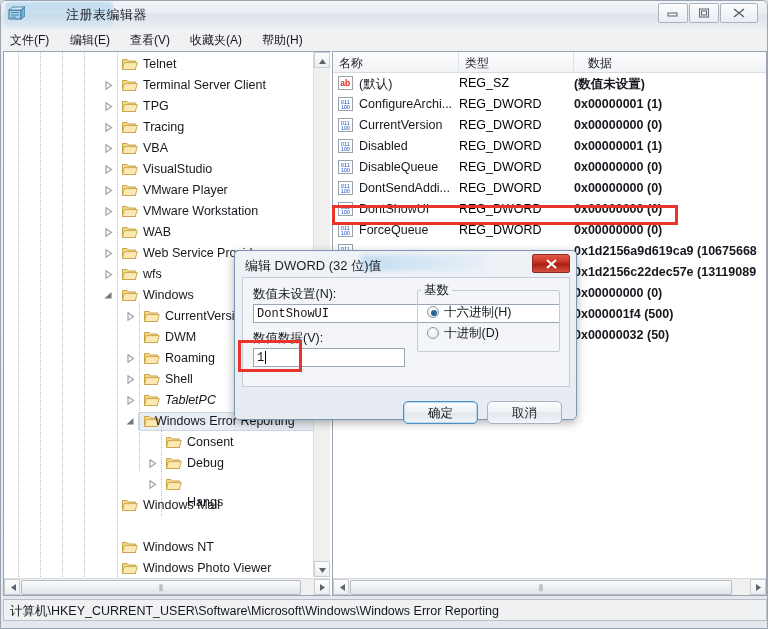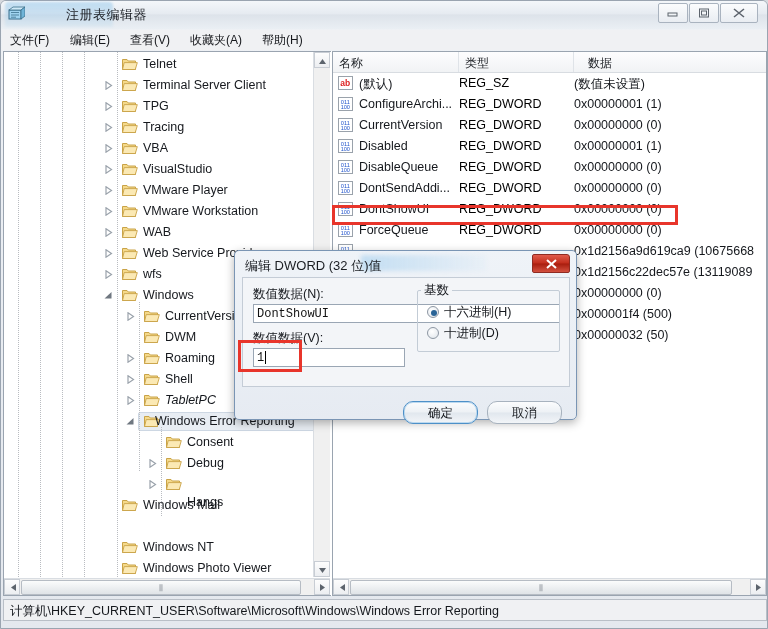--- a/index.html
+++ b/index.html
@@ -130,20 +130,21 @@
     position: absolute; left: 26px; top: 3px; font-size: 12.5px; color: #15181d;
     white-space: nowrap;
   }
   .ltype {
     position: absolute; left: 126px; top: 3px; font-size: 12.5px; color: #000000;
     white-space: nowrap;
   }
   .ldata {
     position: absolute; left: 241px; top: 3px; font-size: 12.5px; color: #15181d;
     white-space: nowrap;
+    font-weight: bold;
   }
   .vicon { position: absolute; left: 5px; top: 3px; width: 15px; height: 14px; }
 
   
   .sb-v {
     position: absolute; width: 17px;
     background: #f0f0f0; border-left: 1px solid #d9dde2;
   }
   .sb-h {
     position: absolute; height: 17px;
@@ -224,21 +225,21 @@
   .radio-dot.on::after {
     content: ''; position: absolute; left: 3px; top: 3px;
     width: 6px; height: 6px; border-radius: 50%;
     background: #2a6496;
   }
   .radio-label {
     position: absolute; left: 17px; top: 0; font-size: 12.5px; color: #15181d;
   }
   .dlg-btn {
     position: absolute; top: 400px; height: 23px; width: 75px;
-    border-radius: 10px; font-size: 12.5px; color: #15181d;
+    border-radius: 5px; font-size: 12.5px; color: #15181d;
     text-align: center; padding-top: 3px;
     background: linear-gradient(to bottom, #fbfcfd 0%, #edf1f5 48%, #e1e7ee 52%, #f2f5f8 100%);
     border: 1px solid #a7b2be;
   }
   #btn-ok {
     left: 402px;
     border: 1px solid #4d90c8;
     box-shadow: 0 0 0 1px #bcd9ef inset;
   }
   #btn-cancel { left: 486px; }
@@ -726,21 +727,21 @@
   <div id="dialog">
     <div id="dlg-titleglow"></div>
     <div id="dlg-title">编辑 DWORD (32 位)值</div>
     <div id="dlg-close">
       <svg width="14" height="12" style="position:absolute;left:12px;top:3px">
         <path d="M2 2 L11 10 M11 2 L2 10" stroke="#ffffff" stroke-width="2" fill="none"></path>
       </svg>
     </div>
 
     <div id="dlg-body">
-      <div class="dlg-label" style="left:10px; top:8px;">数值数据(N):</div>
+      <div class="dlg-label" style="left:10px; top:8px;">数值未设置(N):</div>
       <div class="dlg-input" style="left:10px; top:26px; width:307px; height:19px;">DontShowUI</div>
 
       <div class="dlg-label" style="left:10px; top:52px;">数值数据(V):</div>
       <div class="dlg-input" style="left:10px; top:70px; width:152px; height:19px;">1</div>
       <div class="caret" style="left:22px; top:73px; height:13px;"></div>
 
       <div id="radix-group"></div>
       <div id="radix-legend">基数</div>
 
       <div class="radio-row" style="top:26px;">

